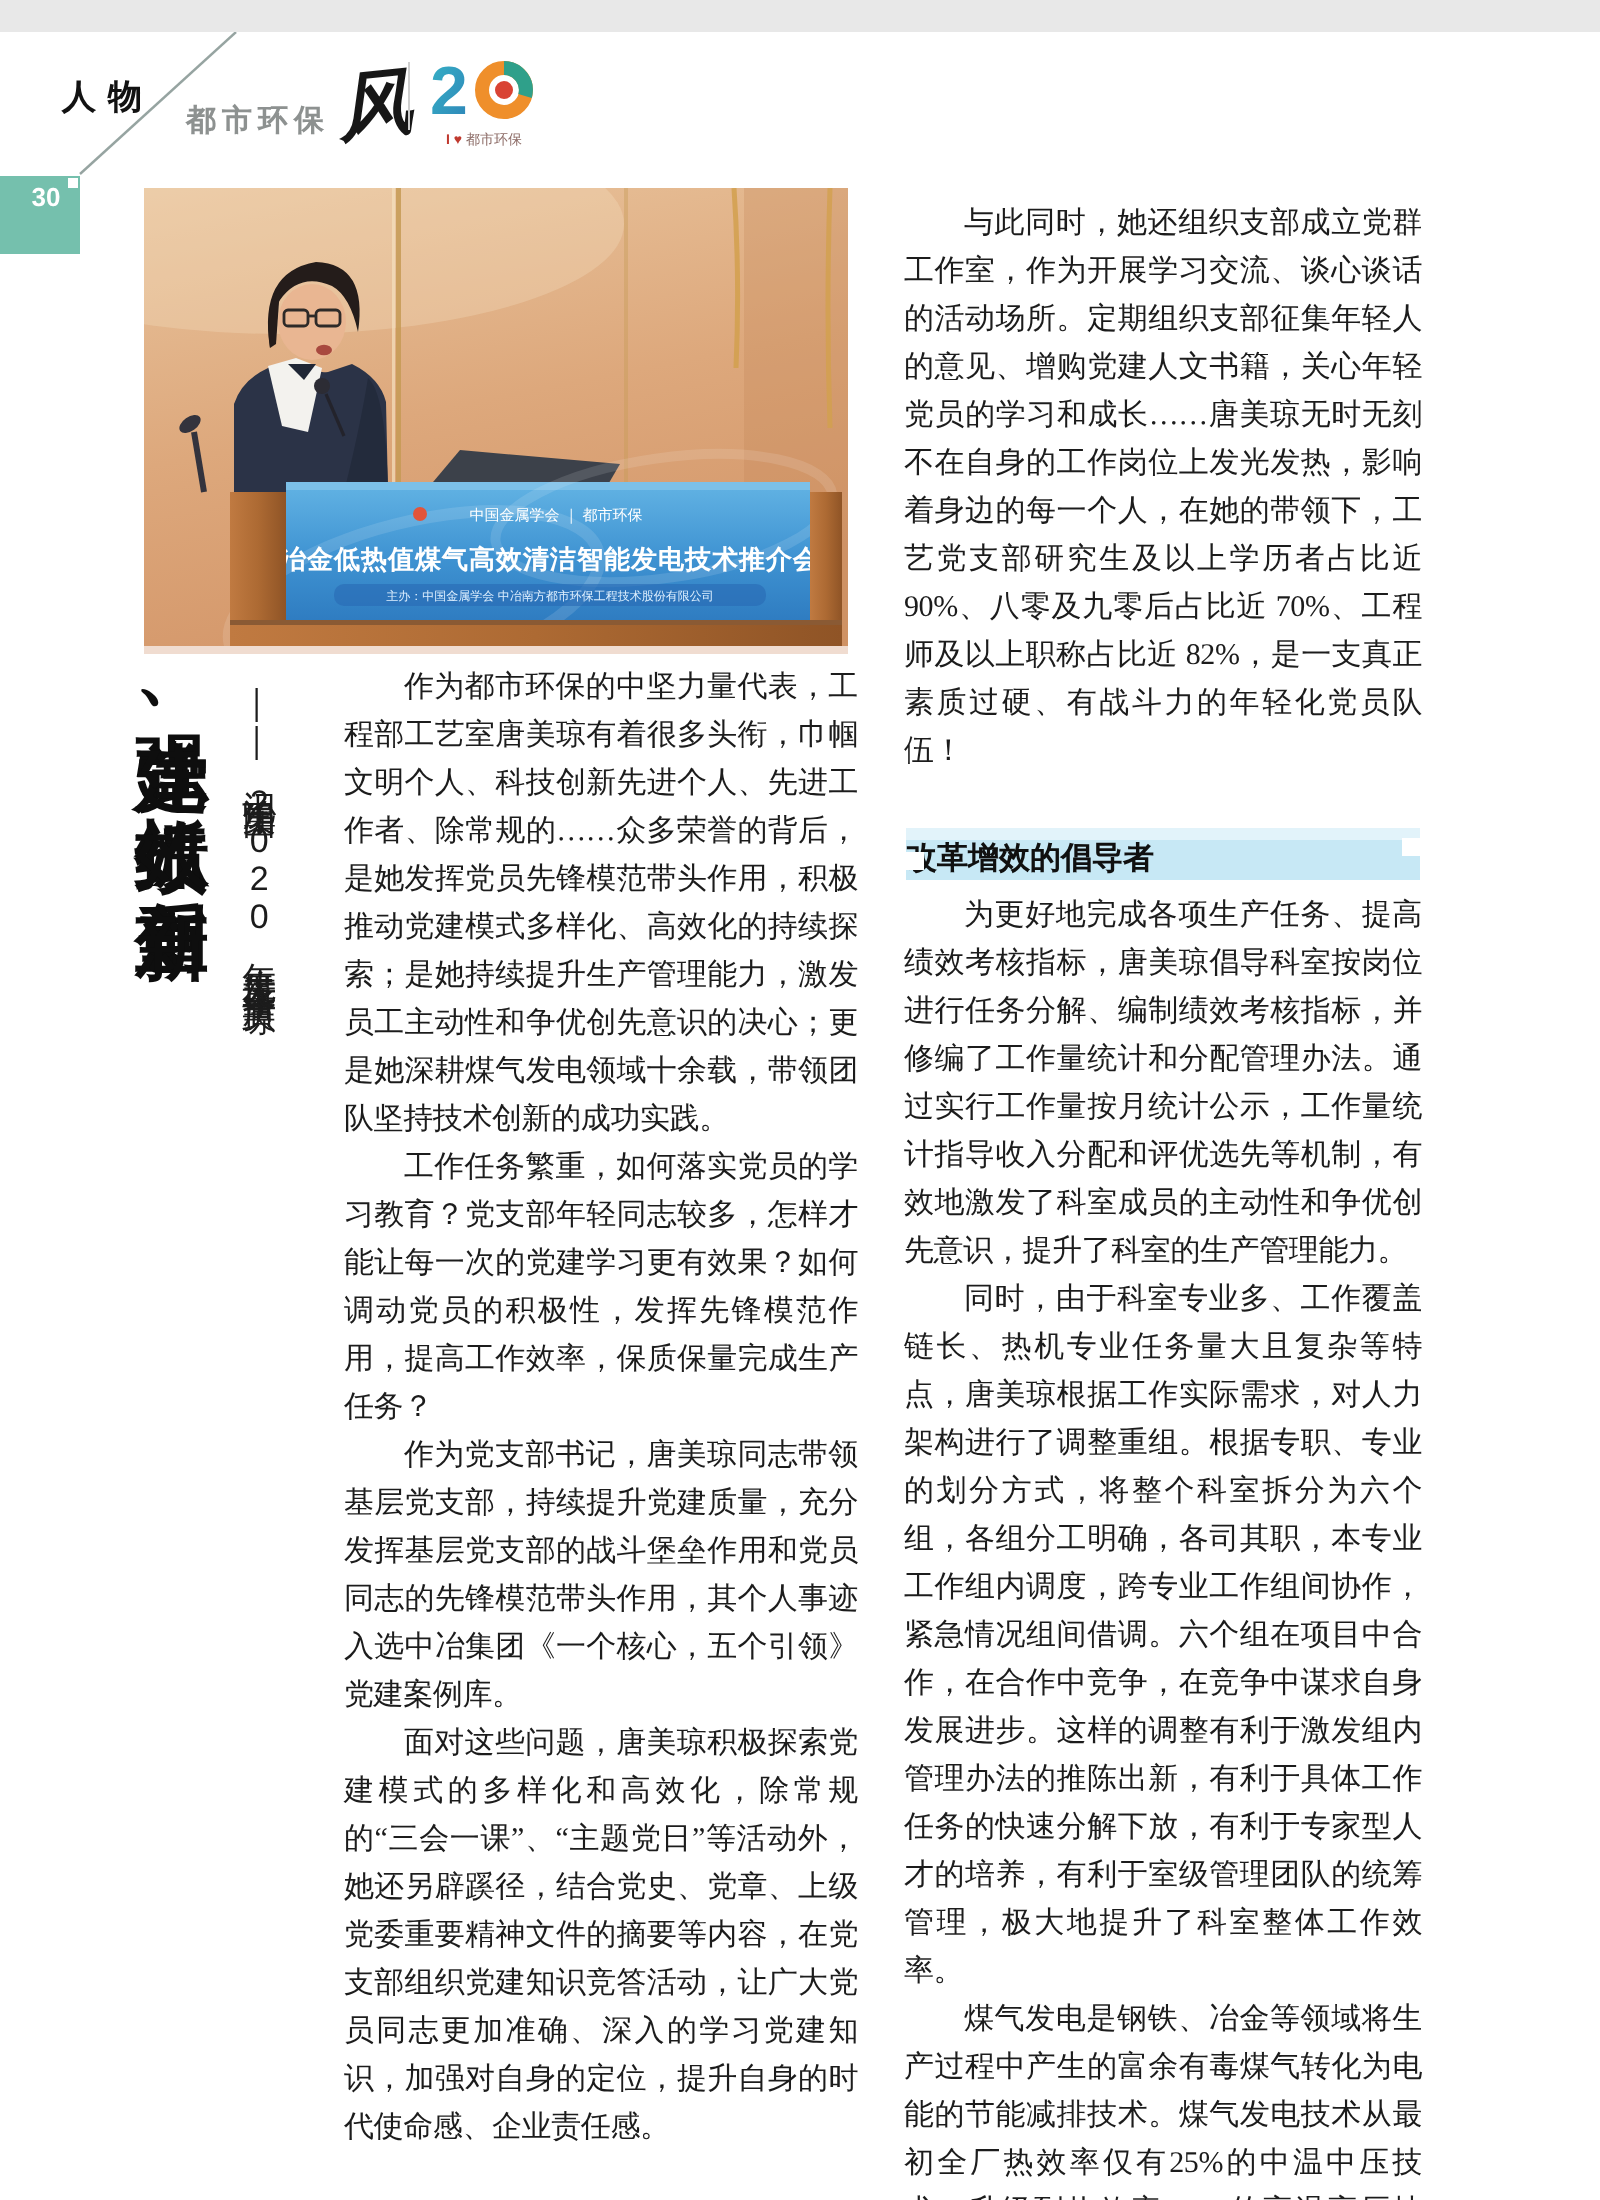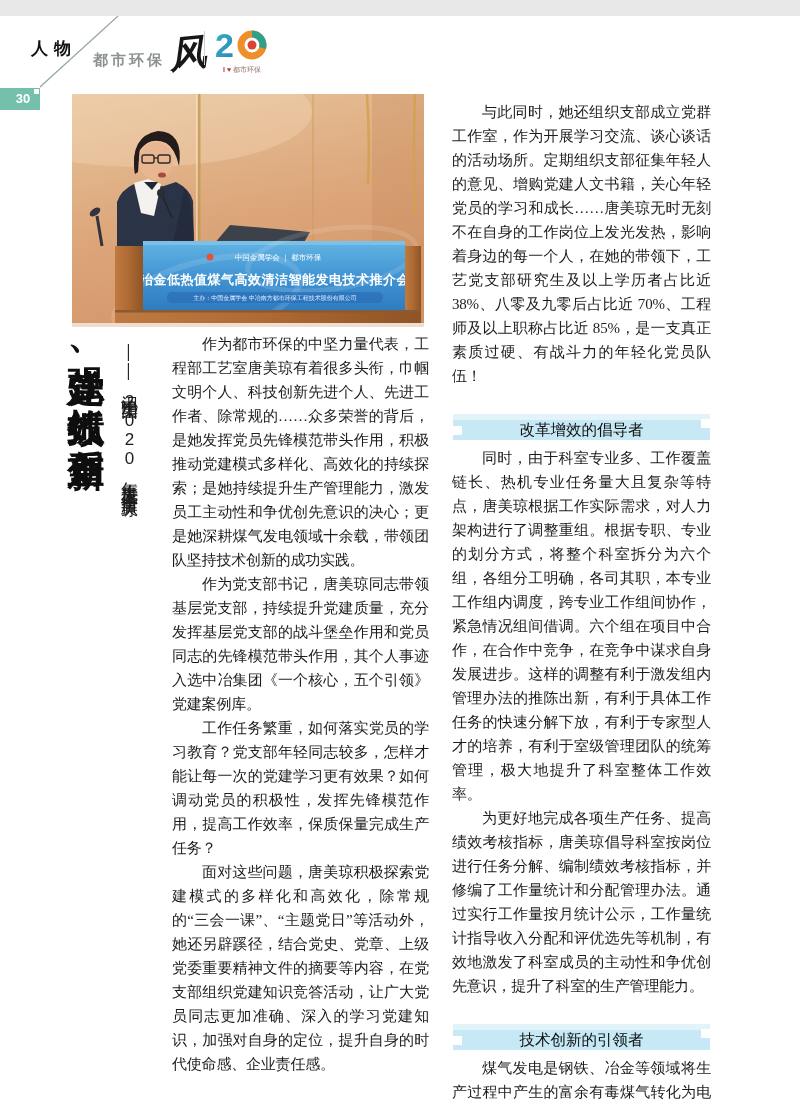--- a/index.html
+++ b/index.html
@@ -3,21 +3,21 @@
 <meta charset="utf-8">
 <style>
   html,body{margin:0;padding:0;background:#e8e8e8;}
   .page{position:relative;width:800px;height:1100px;background:#ffffff;overflow:hidden;
         font-family:"Liberation Serif","DejaVu Serif",serif;color:#1f1f1f;margin:16px auto;}
 
   
   .section-label{position:absolute;left:31px;top:21px;font-family:"Liberation Sans","DejaVu Sans",sans-serif;
         font-size:17px;font-weight:bold;letter-spacing:6px;color:#121212;}
   .diag-svg{position:absolute;left:0;top:0;}
-  .pagenum{position:absolute;left:0;top:72px;width:40px;height:22px;background:#75c0ad;
+  .pagenum{position:absolute;left:0;top:72px;width:40px;height:39px;background:#75c0ad;
         font-family:"Liberation Sans","DejaVu Sans",sans-serif;font-size:13px;font-weight:600;color:#fff;
         text-align:center;line-height:22px;padding-left:6px;box-sizing:border-box;}
   .pagenum .notch{position:absolute;right:1px;top:1px;width:5px;height:5px;background:#fff;}
   .brand{position:absolute;left:93px;top:14px;height:46px;display:flex;align-items:center;}
   .brand-text{font-family:"Liberation Sans","DejaVu Sans",sans-serif;font-size:15px;color:#8d9190;
         letter-spacing:3px;font-weight:bold;margin-top:14px;}
   .brand-calli{font-size:37px;font-weight:bold;font-style:italic;color:#171717;margin-left:4px;
         transform:rotate(-6deg);line-height:1;}
   .mast-divider{position:absolute;left:204px;top:15px;width:1px;height:34px;background:#cfcfcf;}
   .anniv{position:absolute;left:212px;top:10px;width:60px;text-align:center;}
@@ -40,22 +40,22 @@
         letter-spacing:2px;line-height:1.3;}
   .headline-sub .upright{text-orientation:upright;letter-spacing:0;}
 
   
   .col{position:absolute;font-size:15px;line-height:24px;text-align:justify;color:#1c1c1c;}
   .col p{margin:0;text-indent:2em;letter-spacing:-0.2px;}
   .col-left{left:172px;top:316px;width:257px;}
   .col-right{left:452px;top:84px;width:259px;}
   .band{position:relative;margin:26px 1px 6px 1px;height:26px;box-sizing:border-box;
         background:linear-gradient(to bottom,#e2f3fa 0 6px,#c7e8f5 6px 100%);
-        font-family:"Liberation Sans","DejaVu Sans",sans-serif;font-size:15.5px;font-weight:normal;
-        color:#101010;text-align:center;line-height:20px;padding-top:6px;text-indent:0;}
+        font-family:"Liberation Sans","DejaVu Sans",sans-serif;font-size:15.5px;font-weight:bold;
+        color:#101010;line-height:20px;padding-top:6px;text-indent:0;}
   .band::before{content:"";position:absolute;left:0;top:12px;width:9px;height:9px;background:#fff;}
   .band::after{content:"";position:absolute;right:0;top:5px;width:9px;height:9px;background:#fff;}
 </style>
 </head>
 <body>
 
 <div class="page">
 
   <div class="section-label">人物</div>
 
@@ -169,27 +169,26 @@
     </svg>
   </div>
 
   <div class="headline-title">强党建、抓绩效、重创新</div>
   <div class="headline-sub">
     <span>——记中冶集团</span><span class="upright">2020</span><span>年度先进工作者唐美琼</span>
   </div>
 
   <div class="col col-left">
     <p>作为都市环保的中坚力量代表，工程部工艺室唐美琼有着很多头衔，巾帼文明个人、科技创新先进个人、先进工作者、除常规的……众多荣誉的背后，是她发挥党员先锋模范带头作用，积极推动党建模式多样化、高效化的持续探索；是她持续提升生产管理能力，激发员工主动性和争优创先意识的决心；更是她深耕煤气发电领域十余载，带领团队坚持技术创新的成功实践。</p>
+    <p>工作任务繁重，如何落实党员的学习教育？党支部年轻同志较多，怎样才能让每一次的党建学习更有效果？如何调动党员的积极性，发挥先锋模范作用，提高工作效率，保质保量完成生产任务？</p>
     <p>作为党支部书记，唐美琼同志带领基层党支部，持续提升党建质量，充分发挥基层党支部的战斗堡垒作用和党员同志的先锋模范带头作用，其个人事迹入选中冶集团《一个核心，五个引领》党建案例库。</p>
-    <p>工作任务繁重，如何落实党员的学习教育？党支部年轻同志较多，怎样才能让每一次的党建学习更有效果？如何调动党员的积极性，发挥先锋模范作用，提高工作效率，保质保量完成生产任务？</p>
     <p>面对这些问题，唐美琼积极探索党建模式的多样化和高效化，除常规的“三会一课”、“主题党日”等活动外，她还另辟蹊径，结合党史、党章、上级党委重要精神文件的摘要等内容，在党支部组织党建知识竞答活动，让广大党员同志更加准确、深入的学习党建知识，加强对自身的定位，提升自身的时代使命感、企业责任感。</p>
   </div>
 
   <div class="col col-right">
-    <p>与此同时，她还组织支部成立党群工作室，作为开展学习交流、谈心谈话的活动场所。定期组织支部征集年轻人的意见、增购党建人文书籍，关心年轻党员的学习和成长……唐美琼无时无刻不在自身的工作岗位上发光发热，影响着身边的每一个人，在她的带领下，工艺党支部研究生及以上学历者占比近 38%、八零及九零后占比近 70%、工程师及以上职称占比近 85%，是一支真正素质过硬、有战斗力的年轻化党员队伍！</p>
+    <p>与此同时，她还组织支部成立党群工作室，作为开展学习交流、谈心谈话的活动场所。定期组织支部征集年轻人的意见、增购党建人文书籍，关心年轻党员的学习和成长……唐美琼无时无刻不在自身的工作岗位上发光发热，影响着身边的每一个人，在她的带领下，工艺党支部研究生及以上学历者占比近 90%、八零及九零后占比近 70%、工程师及以上职称占比近 82%，是一支真正素质过硬、有战斗力的年轻化党员队伍！</p>
     <h3 class="band">改革增效的倡导者</h3>
+    <p>为更好地完成各项生产任务、提高绩效考核指标，唐美琼倡导科室按岗位进行任务分解、编制绩效考核指标，并修编了工作量统计和分配管理办法。通过实行工作量按月统计公示，工作量统计指导收入分配和评优选先等机制，有效地激发了科室成员的主动性和争优创先意识，提升了科室的生产管理能力。</p>
     <p>同时，由于科室专业多、工作覆盖链长、热机专业任务量大且复杂等特点，唐美琼根据工作实际需求，对人力架构进行了调整重组。根据专职、专业的划分方式，将整个科室拆分为六个组，各组分工明确，各司其职，本专业工作组内调度，跨专业工作组间协作，紧急情况组间借调。六个组在项目中合作，在合作中竞争，在竞争中谋求自身发展进步。这样的调整有利于激发组内管理办法的推陈出新，有利于具体工作任务的快速分解下放，有利于专家型人才的培养，有利于室级管理团队的统筹管理，极大地提升了科室整体工作效率。</p>
-    <p>为更好地完成各项生产任务、提高绩效考核指标，唐美琼倡导科室按岗位进行任务分解、编制绩效考核指标，并修编了工作量统计和分配管理办法。通过实行工作量按月统计公示，工作量统计指导收入分配和评优选先等机制，有效地激发了科室成员的主动性和争优创先意识，提升了科室的生产管理能力。</p>
-    <h3 class="band">技术创新的引领者</h3>
     <p>煤气发电是钢铁、冶金等领域将生产过程中产生的富余有毒煤气转化为电能的节能减排技术。煤气发电技术从最初全厂热效率仅有25%的中温中压技术，升级到热效率 31%的高温高压技术，再到 37.5%的高温超高压技术，技</p>
   </div>
 
 </div>
 
 </body></html>

